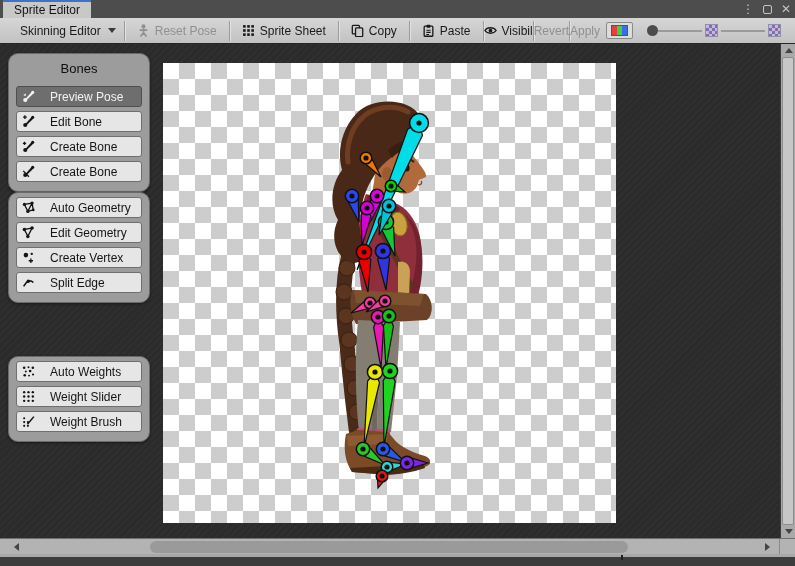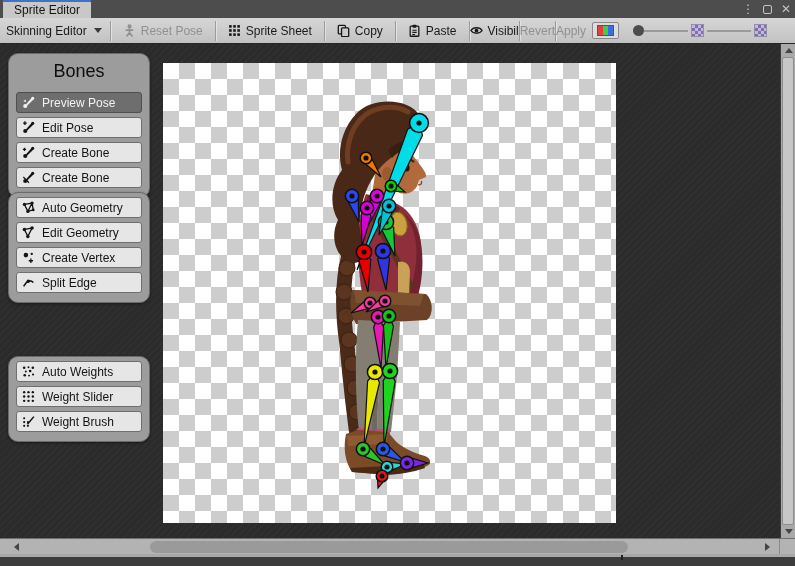--- a/index.html
+++ b/index.html
@@ -13,21 +13,21 @@
          border-top:2px solid #3e74c8; display:flex; align-items:center; padding-left:11px;
          color:#141414; }
   .win-controls { position:absolute; right:4px; top:0; height:18px; display:flex; align-items:center; gap:9px; color:#c4c4c4; }
   .win-controls .glyph { font-size:12px; line-height:18px; cursor:default; }
   .win-box { width:9px; height:9px; border:1.5px solid #c4c4c4; border-radius:2px; display:inline-block; }
 
   
   .toolbar { position:absolute; left:0; top:18px; width:795px; height:26px;
              background:linear-gradient(#d6d6d6,#c2c2c2); border-bottom:1px solid #262626;
              display:flex; align-items:center; }
-  .tb-dropdown { display:flex; align-items:center; gap:7px; padding:0 8px 0 6px; height:26px; cursor:default; }
+  .tb-dropdown { display:flex; align-items:center; gap:7px; padding:0 8px 0 20px; height:26px; cursor:default; }
   .tb-caret { width:0; height:0; border-left:4px solid transparent; border-right:4px solid transparent; border-top:5px solid #3a3a3a; }
   .tb-sep { width:1px; height:20px; background:#9b9b9b; box-shadow:1px 0 0 #e2e2e2; }
   .tbtn { display:flex; align-items:center; gap:5px; padding:8px 12px; height:26px; white-space:nowrap; cursor:default; }
   .tbtn.tight { padding:0 0; }
   .tbtn.disabled { color:#909090; }
   .ticon svg { display:block; fill:currentColor; }
   .swatch-btn { margin-left:6px; width:27px; height:17px; background:#dcdcdc; border:1px solid #8a8a8a;
                 border-radius:2px; display:flex; align-items:center; justify-content:center; }
   .swatch-stripes { width:17px; height:11px; display:flex; border:1px solid #555; }
   .swatch-stripe { flex:1; }
@@ -47,23 +47,23 @@
      background-color:#ffffff;
      background-image:linear-gradient(45deg,#cdcdcd 25%,transparent 25%,transparent 75%,#cdcdcd 75%),
                       linear-gradient(45deg,#cdcdcd 25%,transparent 25%,transparent 75%,#cdcdcd 75%);
      background-size:32px 32px; background-position:0 0,16px 16px; }
   .sprite-area svg { display:block; }
 
   
   .panel { position:absolute; left:8px; width:142px; background:#9c9c9c; border:1px solid #6a6a6a;
            border-radius:10px; padding:4px 7px 9px; box-shadow:0 1px 3px rgba(0,0,0,.45); }
   .panel-0 { top:9px; } .panel-1 { top:148px; } .panel-2 { top:312px; }
-  .panel-title { text-align:center; padding:3px 0 6px; color:#0e0e0e; font-size:18px; }
+  .panel-title { text-align:center; padding:3px 0 6px; color:#0e0e0e; font-size:13px; }
   .tool-btn { height:21px; margin-top:4px; background:#e6e6e6; border:1px solid #6f6f6f; border-radius:3px;
-              display:flex; align-items:center; gap:7px; padding:0 5px; color:#141414; cursor:default; }
+              display:flex; align-items:center; gap:15px; padding:0 5px; color:#141414; cursor:default; }
   .tool-btn:first-of-type { margin-top:0; }
   .tool-btn.active { background:#6e6e6e; color:#f2f2f2; border-color:#4f4f4f; }
   .tool-icon { width:13px; height:13px; display:flex; }
   .tool-icon svg { fill:currentColor; }
 
   
   .v-scrollbar { position:absolute; right:0; top:0; bottom:0; width:15px; background:#a9a9a9; border-left:1px solid #3a3a3a; }
   .v-thumb { position:absolute; left:1px; right:1px; top:13px; bottom:13px; background:#c7c7c7; border:1px solid #8d8d8d; border-radius:2px; }
   .v-arrow { position:absolute; left:0; width:15px; height:13px; display:flex; align-items:center; justify-content:center; }
   .v-arrow.up { top:0; } .v-arrow.down { bottom:0; }
@@ -367,21 +367,21 @@
         </div>
         <div class="tool-btn">
           <span class="tool-icon">
             <svg viewBox="0 0 12 12" width="13" height="13" fill="currentColor">
               <circle cx="3" cy="9.2" r="1.9"></circle>
               <circle cx="9.9" cy="2.1" r="1.4"></circle>
               <path d="M3.6 7.8 L9 1.6 L10.6 3.2 L4.6 8.9 Z"></path>
               <path d="M1 2 h3.4 M2.7 0.3 v3.4" stroke="currentColor" fill="none" stroke-width="1.2"></path>
             </svg>
           </span>
-          <span>Edit Pose</span>
+          <span>Edit Bone</span>
         </div>
         <div class="tool-btn">
           <span class="tool-icon">
             <svg viewBox="0 0 12 12" width="13" height="13" fill="currentColor">
               <circle cx="3" cy="9.2" r="1.9"></circle>
               <circle cx="9.9" cy="2.1" r="1.4"></circle>
               <path d="M3.6 7.8 L9 1.6 L10.6 3.2 L4.6 8.9 Z"></path>
               <path d="M0.8 3.2 h3 M2.3 1.7 v3" stroke="currentColor" fill="none" stroke-width="1.2"></path>
             </svg>
           </span>

